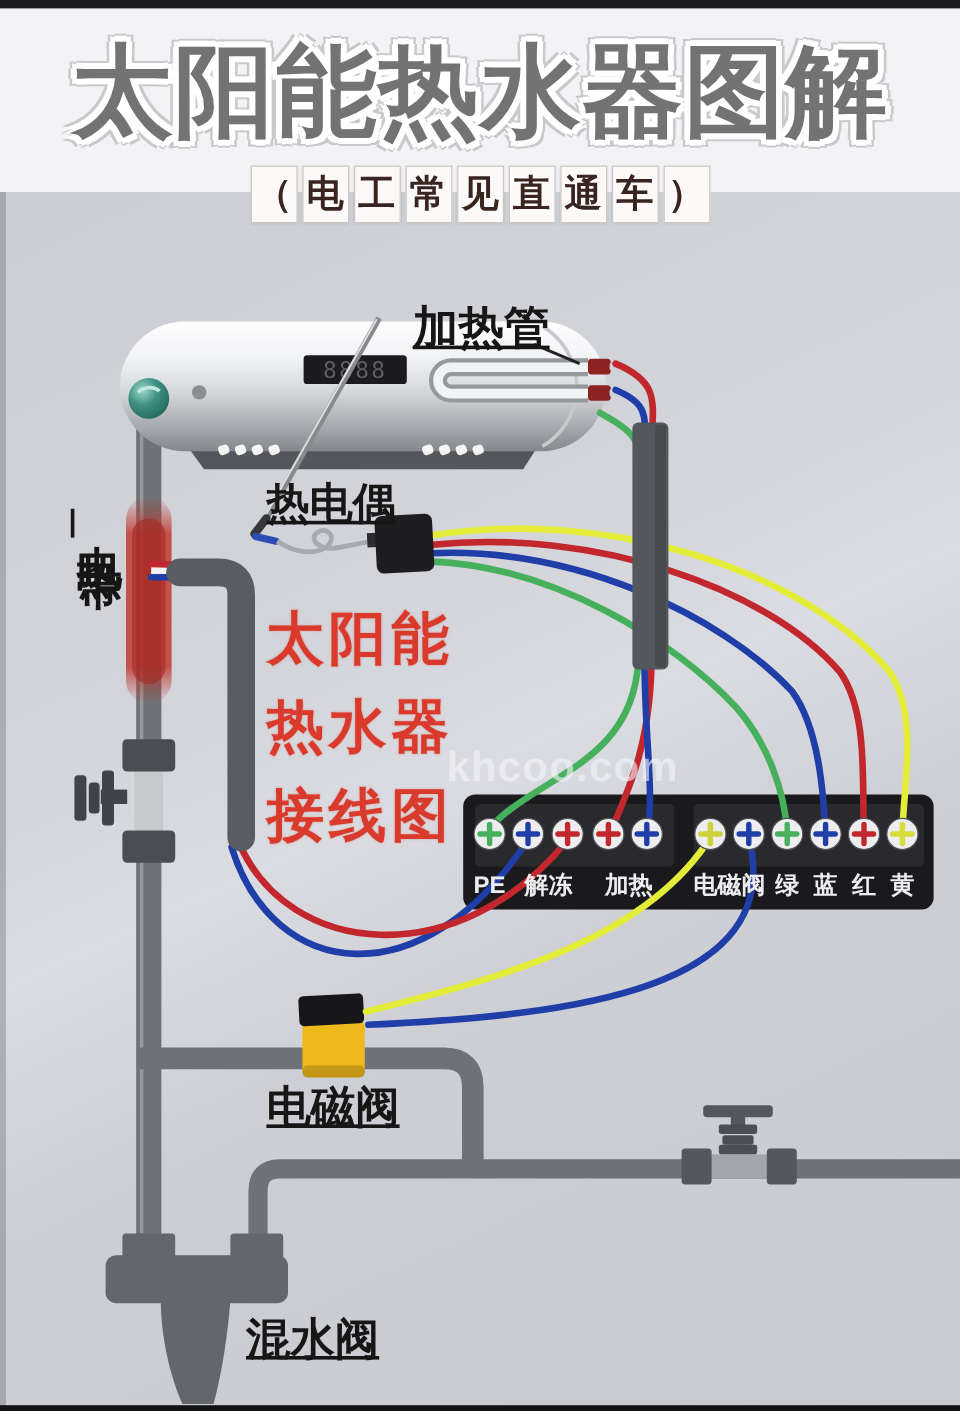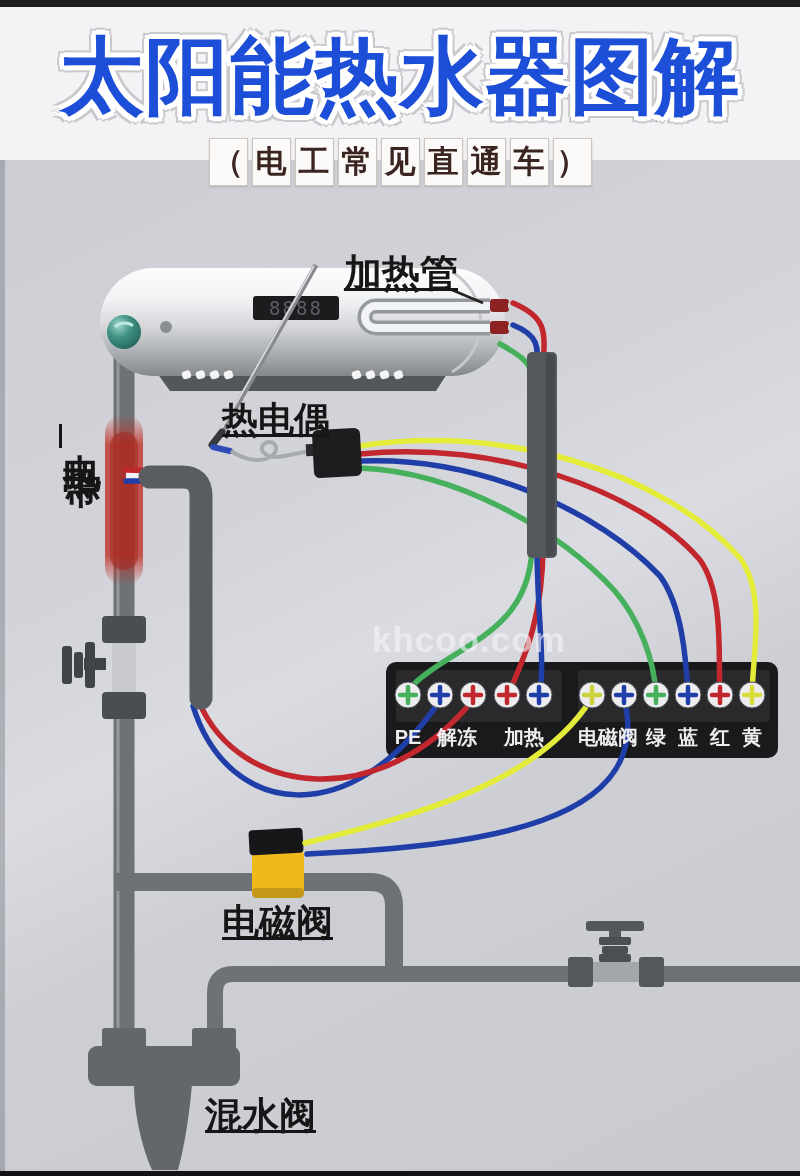--- a/index.html
+++ b/index.html
@@ -13,21 +13,21 @@
     position:absolute;left:0;top:160px;width:800px;height:1016px;
     background:linear-gradient(155deg,#ccced4 0%,#d2d4da 34%,#dadce1 48%,#cdcfd5 62%,#c8cad0 100%);
   }
   #left-edge-shade{position:absolute;left:0;top:160px;width:5px;height:1016px;background:rgba(96,99,108,.35);}
   #top-bar{position:absolute;left:0;top:0;width:800px;height:7px;background:#1d1d20;}
   #bottom-bar{position:absolute;left:0;top:1171px;width:800px;height:5px;background:#121214;}
 
   
   #title{
     position:absolute;left:0;top:20px;width:800px;text-align:center;
-    font-size:84px;font-weight:900;color:#1d4ed8;letter-spacing:1px;white-space:nowrap;
+    font-size:84px;font-weight:900;color:#737373;letter-spacing:1px;white-space:nowrap;
     text-shadow:
       -5px 0 0 #fff,5px 0 0 #fff,0 -5px 0 #fff,0 5px 0 #fff,
       -4px -4px 0 #fff,4px -4px 0 #fff,-4px 4px 0 #fff,4px 4px 0 #fff,
       -7px 0 0 #c9c9cd,7px 0 0 #c9c9cd,0 -7px 0 #c9c9cd,0 7px 0 #c9c9cd,
       -6px -6px 0 #c9c9cd,6px -6px 0 #c9c9cd,-6px 6px 0 #c9c9cd,6px 6px 0 #c9c9cd;
   }
   
   #subtitle{position:absolute;left:0;top:138px;width:800px;display:flex;justify-content:center;gap:4px;}
   .sub-tile{
     width:37px;height:46px;background:#fbfaf8;border:1px solid #ccc6bf;
@@ -287,19 +287,24 @@
     <span class="sub-tile">直</span>
     <span class="sub-tile">通</span>
     <span class="sub-tile">车</span>
     <span class="sub-tile">）</span>
   </div>
 
   <div class="lbl" id="lbl-heating-tube">加热管</div>
   <div class="lbl" id="lbl-thermocouple">热电偶</div>
   <div class="lbl" id="lbl-heating-band">电热带</div>
 
+  <div id="note-red">
+    <div>太阳能</div>
+    <div>热水器</div>
+    <div>接线图</div>
+  </div>
 
   <div id="watermark">khcoo.com</div>
   <div class="lbl" id="lbl-solenoid">电磁阀</div>
   <div class="lbl" id="lbl-mixing">混水阀</div>
 
   <div id="bottom-bar"></div>
 </div>
 
 </body></html>

